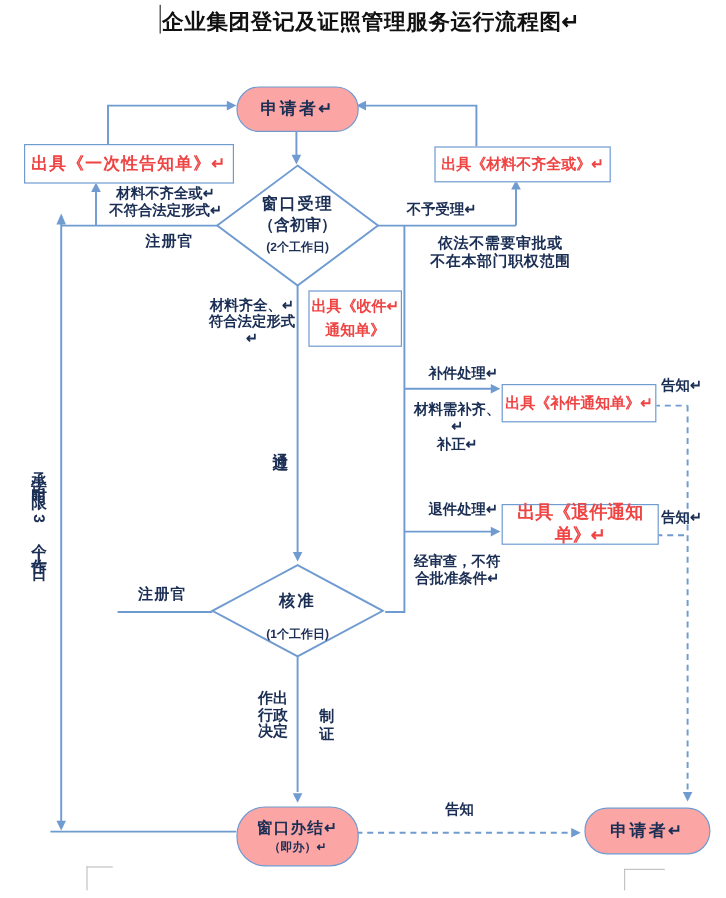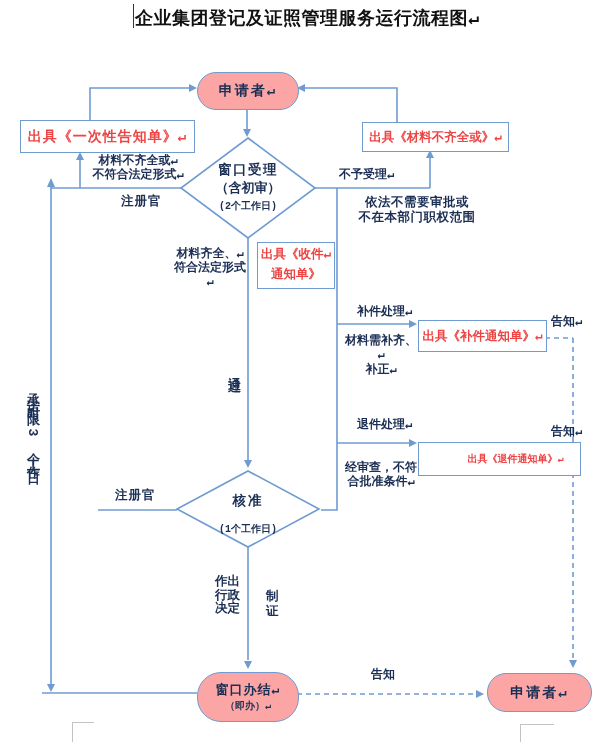--- a/index.html
+++ b/index.html
@@ -1,35 +1,35 @@
 <!DOCTYPE html>
 <html><head>
 <meta charset="utf-8">
 <style>
   html,body{margin:0;padding:0;background:#ffffff;}
   .page{position:relative;width:605px;height:748px;background:#ffffff;overflow:hidden;
-        font-family:Liberation Mono, monospace;color:#1b2e54;}
+        font-family:Liberation Sans, sans-serif;color:#1b2e54;}
   .lines{position:absolute;left:0;top:0;}
   
   .stadium{position:absolute;border:1.6px solid #6f9bd1;border-radius:19px;background:#fca5a5;
            display:flex;align-items:center;justify-content:center;flex-direction:column;
            font-weight:bold;color:#1b2e54;}
   .rbox{position:absolute;border:1.6px solid #6f9bd1;background:#fff;
         display:flex;align-items:center;justify-content:center;flex-direction:column;
         font-weight:bold;color:#ef4444;text-align:center;}
   .dtext{position:absolute;text-align:center;font-weight:bold;color:#1b2e54;}
   .lbl{position:absolute;font-weight:bold;color:#1b2e54;white-space:nowrap;}
   .lbl.center{text-align:center;white-space:normal;}
   
   .applicant-top{left:197px;top:72px;width:100px;height:36px;font-size:14px;letter-spacing:2px;}
   .one-time-box{left:20px;top:120px;width:173px;height:31px;font-size:14px;letter-spacing:1px;}
   .reject-box{left:362px;top:122px;width:145px;height:28px;font-size:12.5px;}
   .receipt-box{left:257px;top:242px;width:76px;height:45px;font-size:12.5px;line-height:1.55;}
   .supp-box{left:418px;top:320px;width:127px;height:30px;font-size:12.5px;}
-  .ret-box{left:418px;top:442px;width:129px;height:32px;font-size:10px;padding-left:32px;}
+  .ret-box{left:418px;top:420px;width:129px;height:32px;font-size:15px;}
   .complete-stadium{left:197px;top:672px;width:100px;height:48px;border-radius:24px;}
   .complete-stadium .l1{font-size:13px;letter-spacing:1px;}
   .complete-stadium .l2{font-size:10px;}
   .applicant-bottom{left:487px;top:673px;width:103px;height:37px;font-size:14px;letter-spacing:2px;}
   .d1text{left:188px;top:161px;width:120px;}
   .d1text .l1{font-size:13.5px;letter-spacing:1.5px;}
   .d1text .l2{font-size:13px;}
   .d1text .l3{font-size:10px;margin-top:2px;}
   .d2text{left:188px;top:492px;width:120px;}
   .d2text .l1{font-size:13.5px;letter-spacing:2px;}

